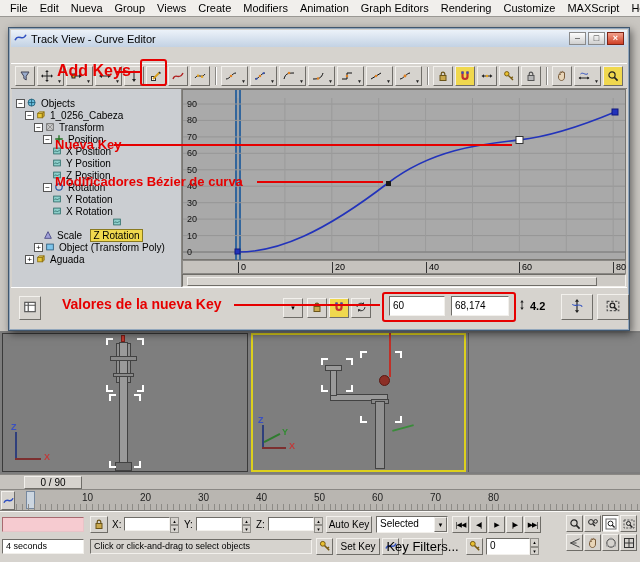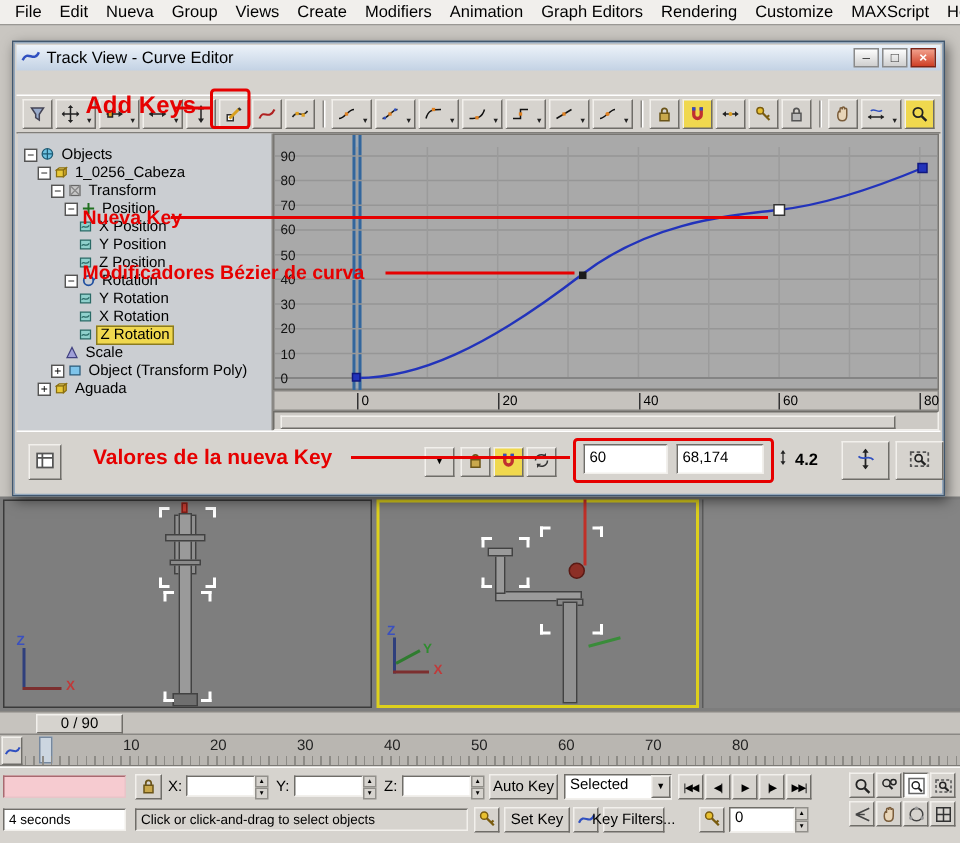--- a/index.html
+++ b/index.html
@@ -276,21 +276,21 @@
             <circle cx="3.8" cy="3.8" r="2.4" fill="#e8c030" stroke="#7a5c10"></circle>
             <path d="M5.6 5.6L10.2 10.2M8.4 8.4l1.6-1.4" fill="none" stroke="#7a5c10" stroke-width="1.5"></path>
           </svg></span>
       </div>
     <div class="pbtn raised" style="left:336px;top:26px;width:44px;height:17px">Set Key</div>
     <div class="sbtn raised" style="left:382px;top:26px;width:17px;height:17px">
         <span id="curveicon"><svg viewBox="0 0 12 12" width="12" height="12">
             <path d="M1 8.5C4 1.5 8 10.5 11 3.5" stroke="#3050c0" fill="none" stroke-width="1.5"></path>
           </svg></span>
       </div>
-    <div class="pbtn raised" style="left:402px;top:26px;width:41px;height:17px;font-size:10px">Key Filters...</div>
+    <div class="pbtn raised" style="left:402px;top:26px;width:41px;height:17px;font-size:13px">Key Filters...</div>
     <div class="sbtn raised" style="left:466px;top:26px;width:17px;height:17px">
         <span id="keymodeicon"><svg viewBox="0 0 12 12" width="12" height="12">
             <circle cx="3.8" cy="3.8" r="2.4" fill="#e8c030" stroke="#7a5c10"></circle>
             <path d="M5.6 5.6L10.2 10.2M8.4 8.4l1.6-1.4" fill="none" stroke="#7a5c10" stroke-width="1.5"></path>
           </svg></span>
       </div>
     <div class="field sunken" style="left:486px;top:26px;width:44px;height:17px">0</div>
     <div class="spin" style="left:530px;top:26px;height:17px">
         <i>▴</i>
         <i>▾</i>
@@ -582,21 +582,21 @@
         </div>
         <div class="trow" style="padding-left: 40px;">
           <span class="ticon">
             <svg viewBox="0 0 12 12" width="10" height="10">
               <rect x="2" y="2.5" width="8" height="7" fill="#8fd0cc" stroke="#2a6a66"></rect>
               <path d="M3 7C4.5 4 6 9 9 5" stroke="#2a6a66" fill="none"></path>
             </svg>
           </span>
           <span class="tlabel">X Rotation</span>
         </div>
-        <div class="trow sel" style="padding-left: 40px;">
+        <div class="trow sel" style="padding-left: 40px; flex-direction: column;">
           <span class="ticon">
             <svg viewBox="0 0 12 12" width="10" height="10">
               <rect x="2" y="2.5" width="8" height="7" fill="#8fd0cc" stroke="#2a6a66"></rect>
               <path d="M3 7C4.5 4 6 9 9 5" stroke="#2a6a66" fill="none"></path>
             </svg>
           </span>
           <span class="tlabel">Z Rotation</span>
         </div>
         <div class="trow" style="padding-left: 31px;">
           <span class="ticon">

